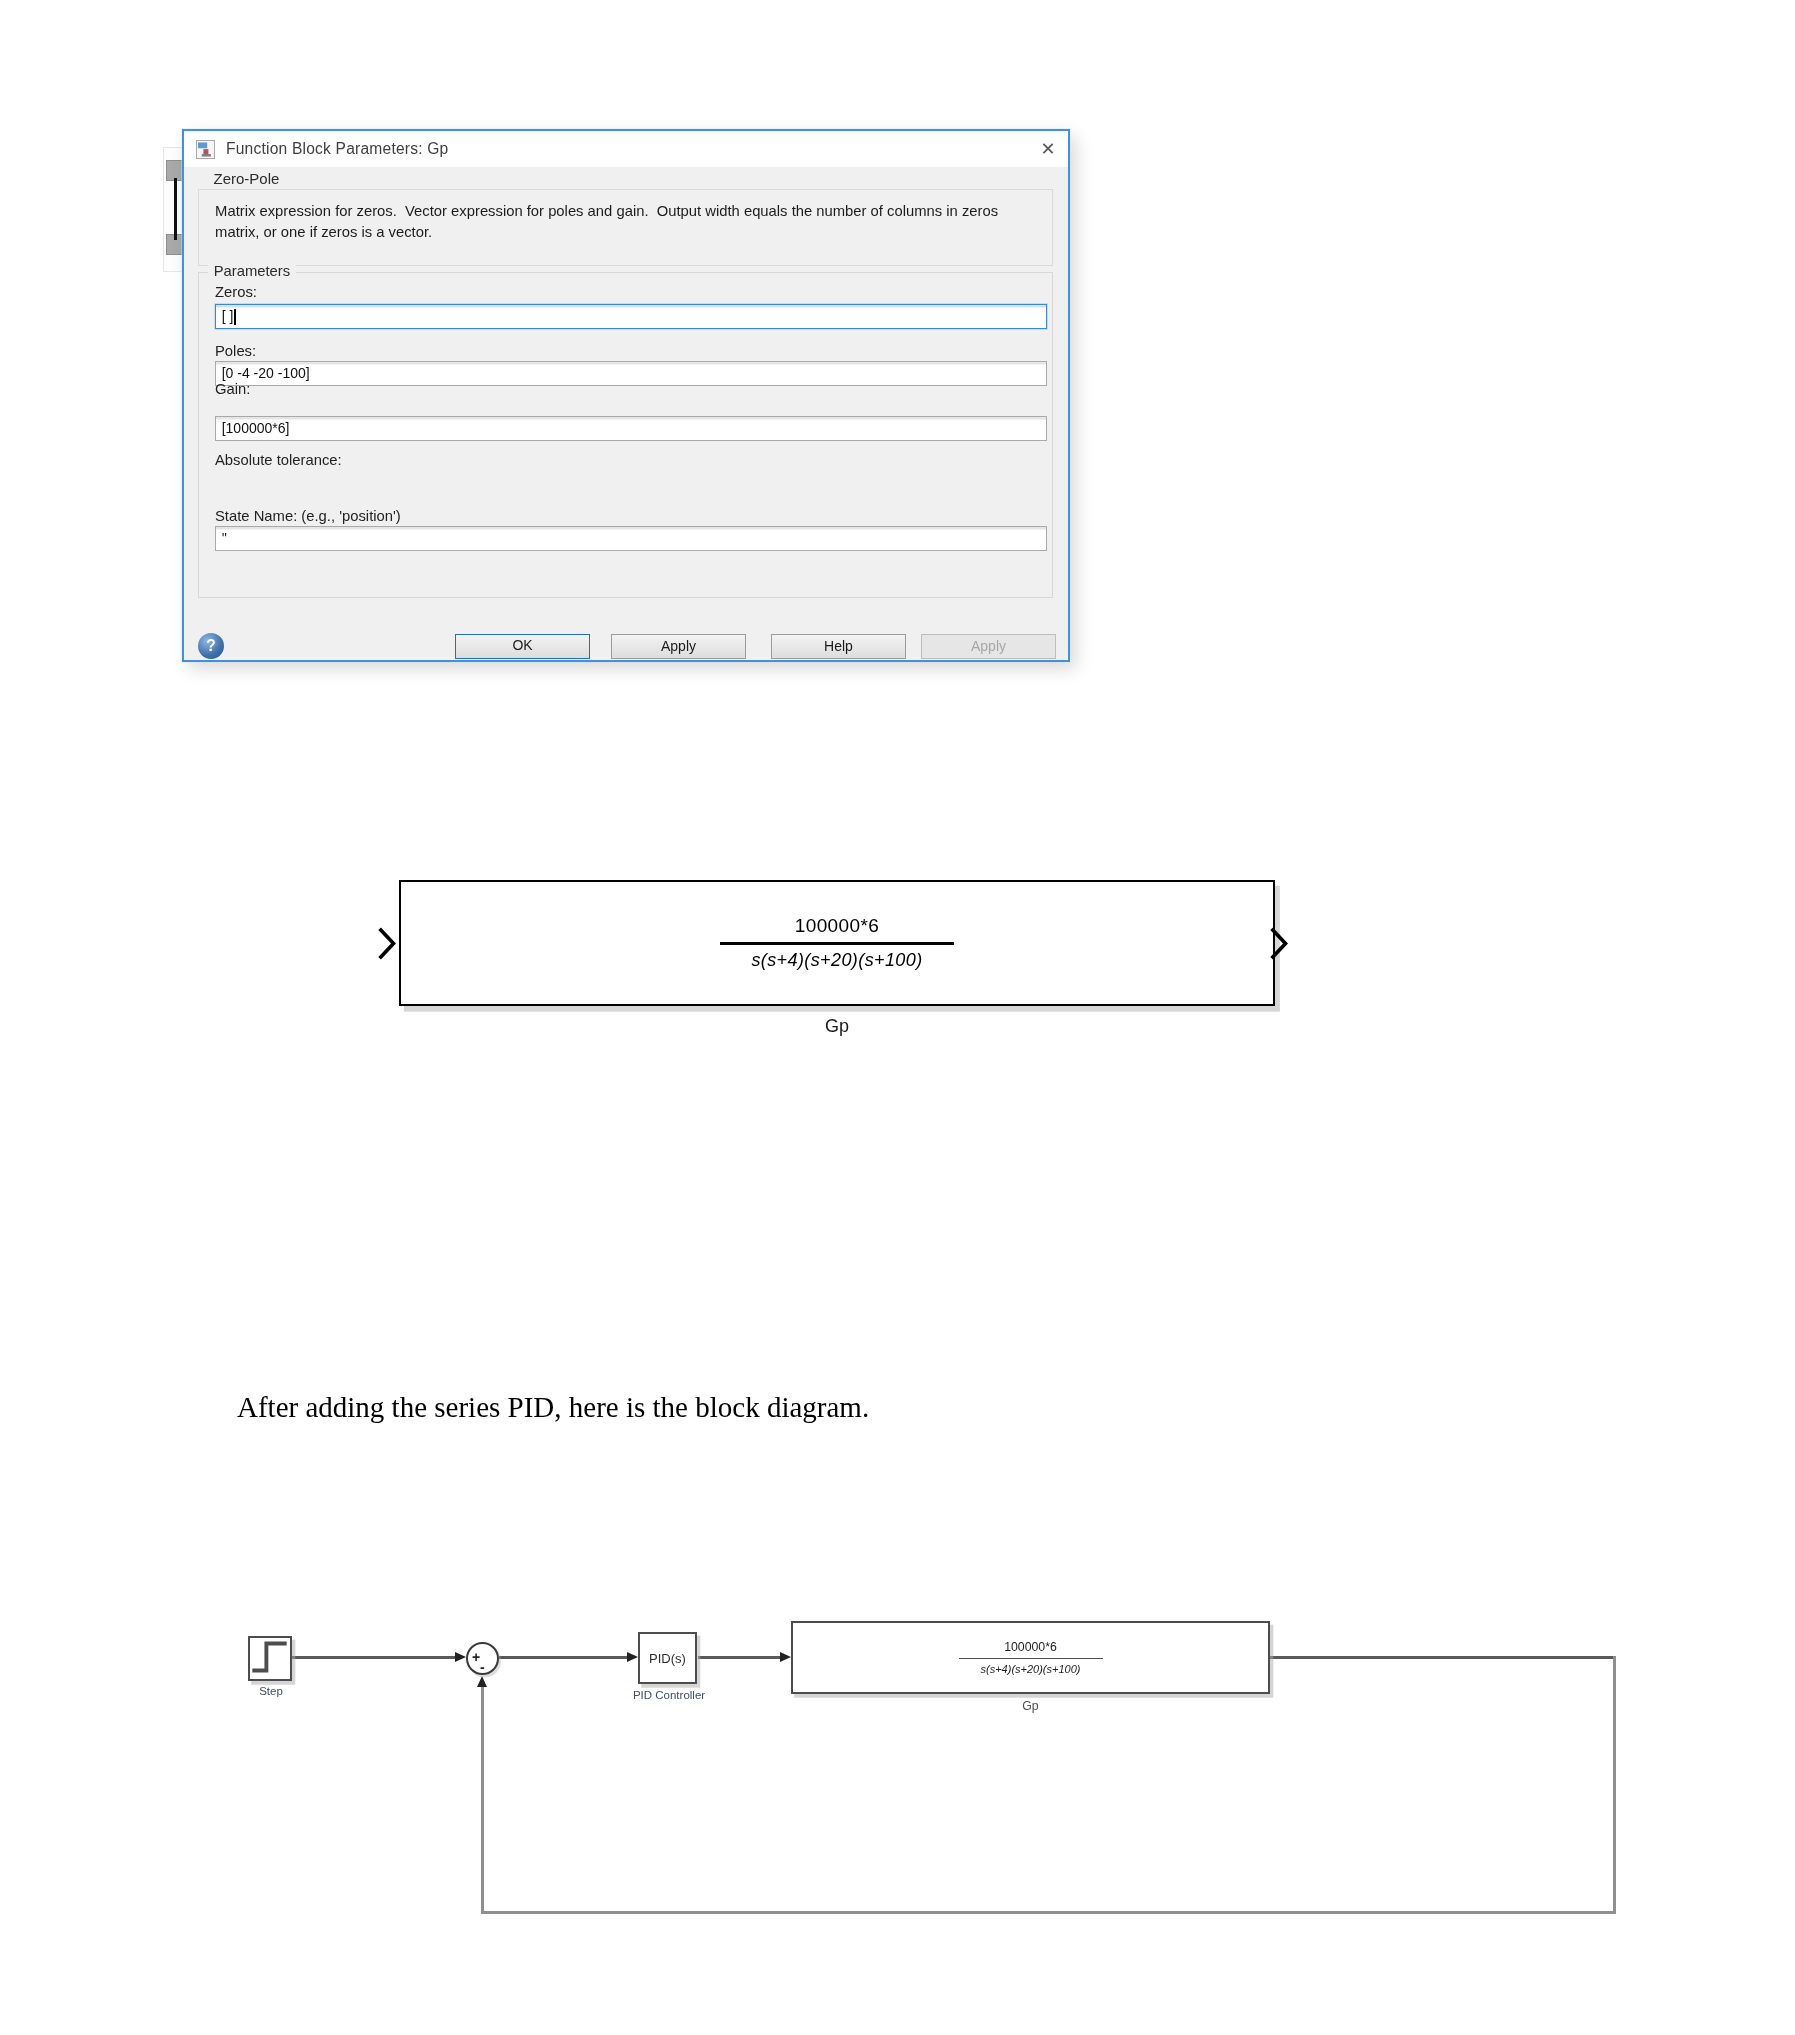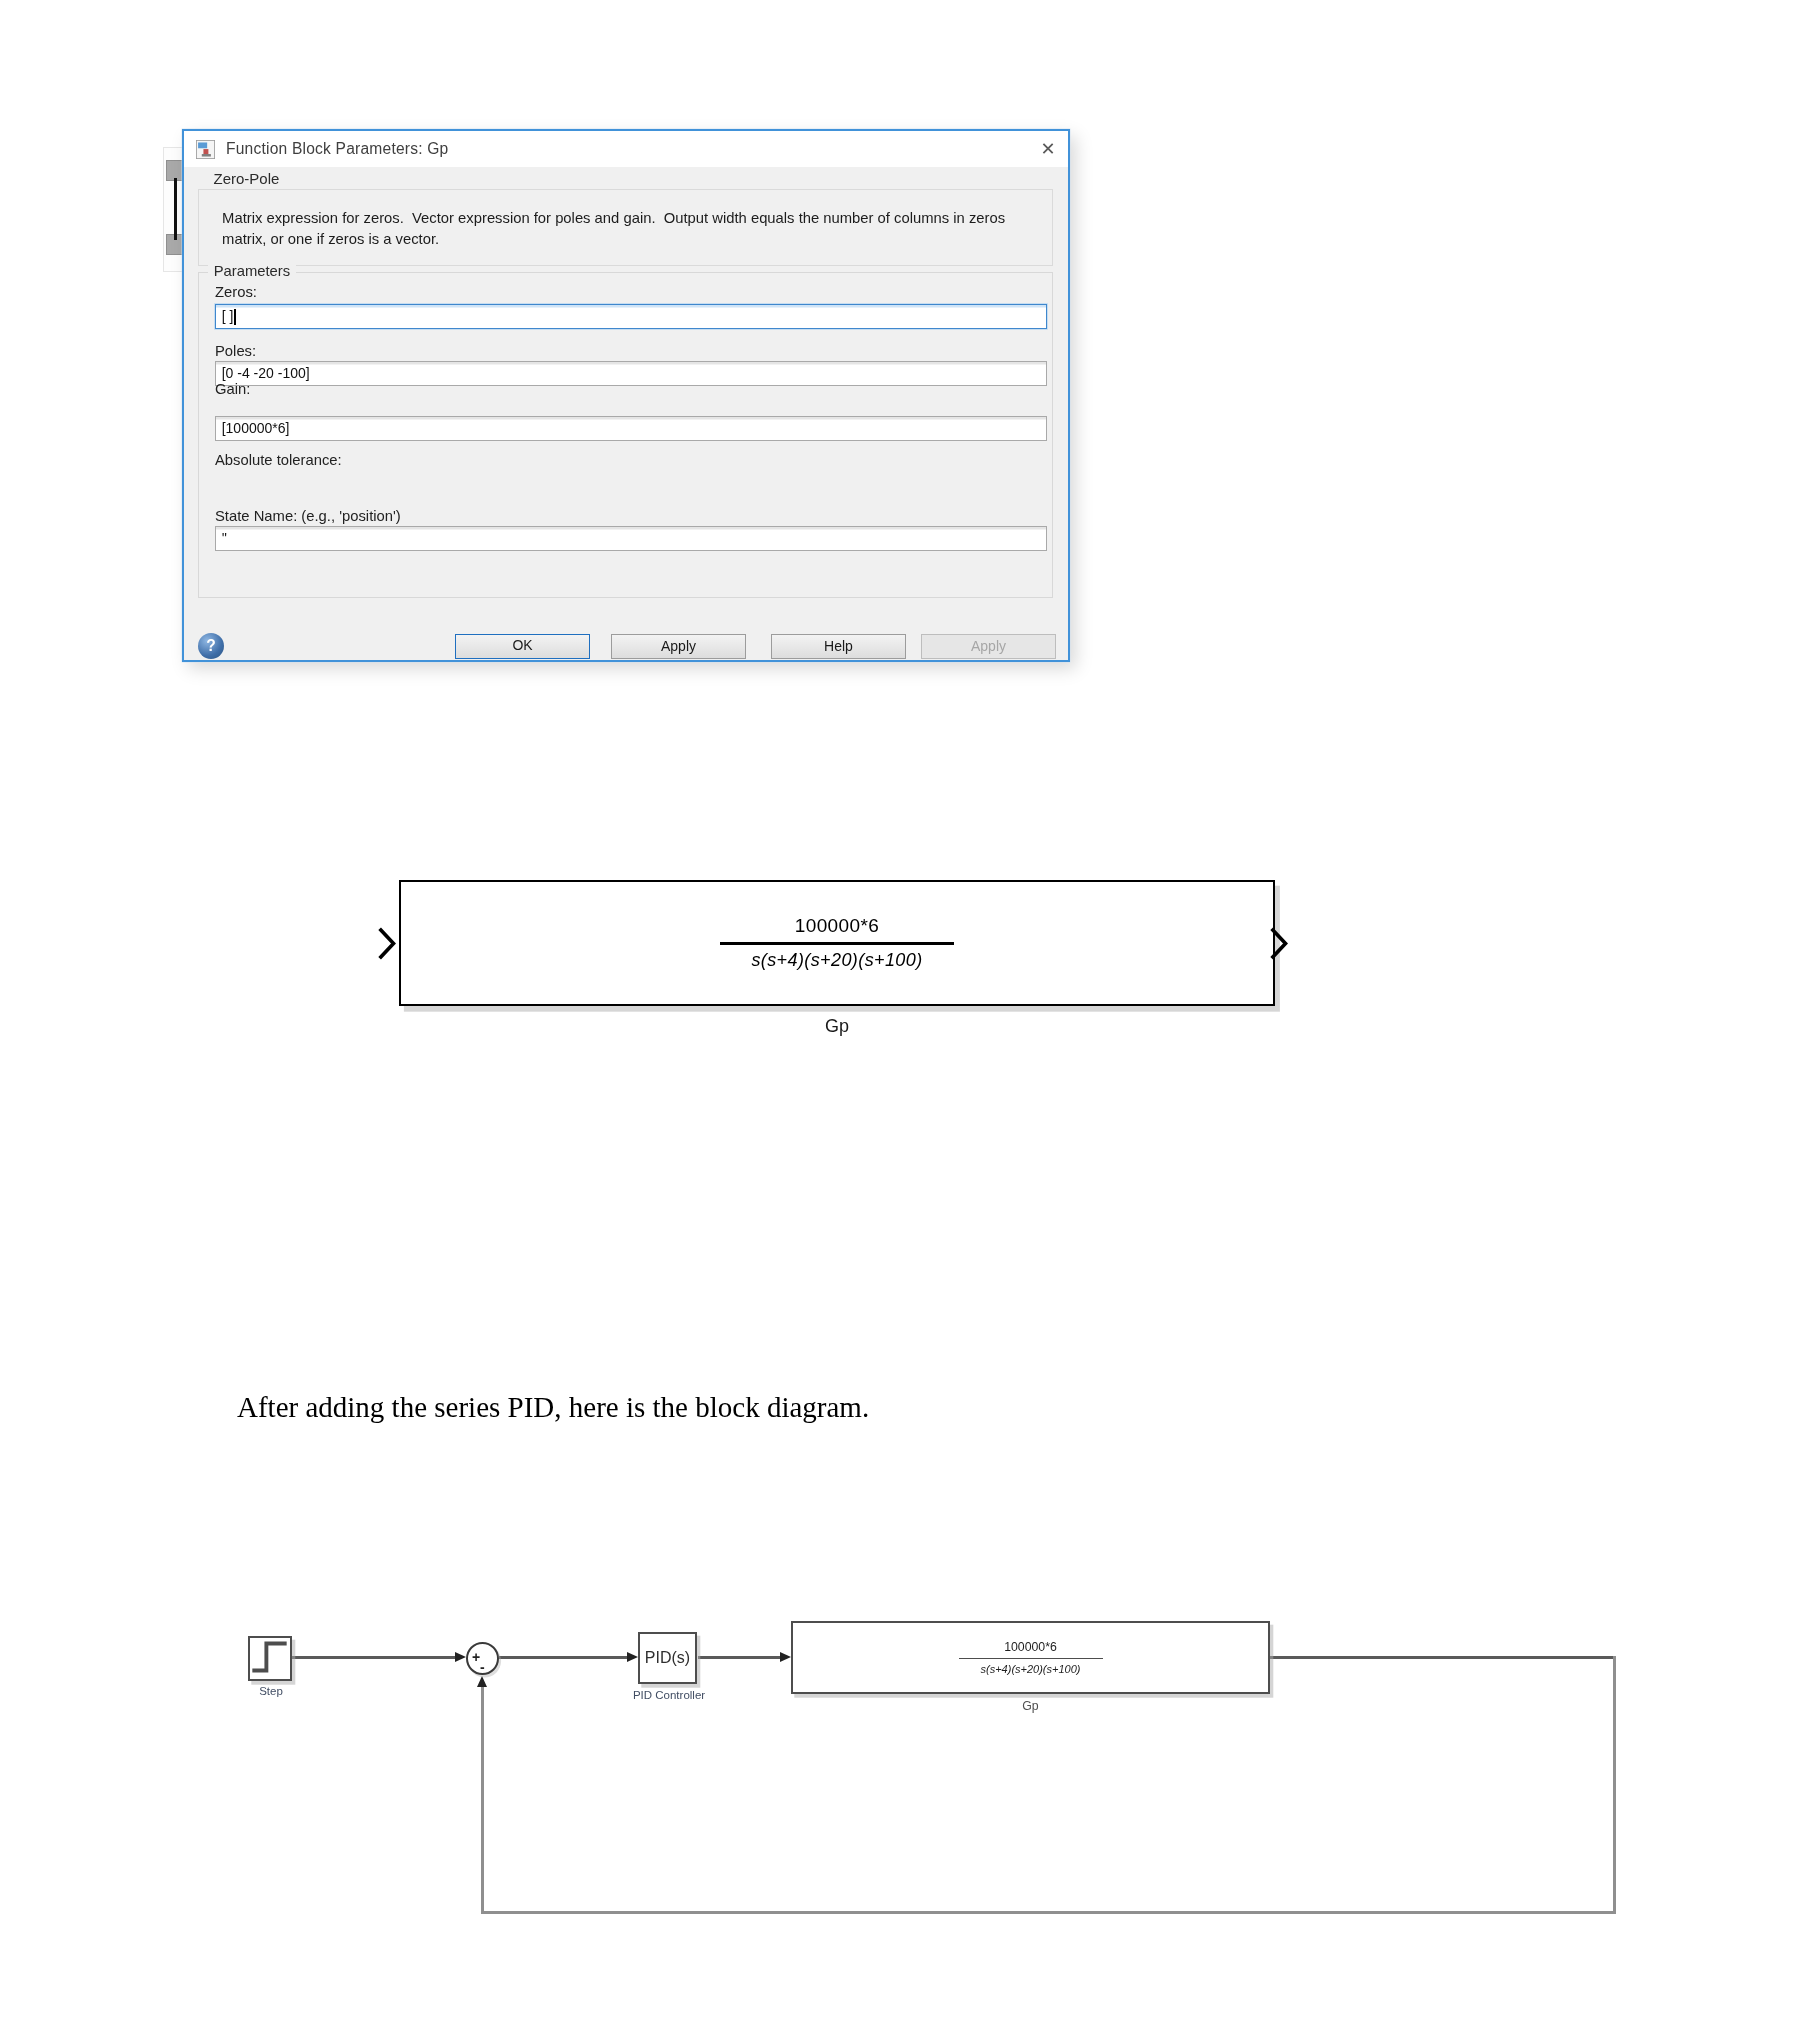--- a/index.html
+++ b/index.html
@@ -21,21 +21,21 @@
           box-shadow:0 0 0 0.4px #cfe2f3, 5.7px 7.4px 16.4px rgba(0,0,0,0.15);}
   .titlebar{position:absolute;left:0;top:0;right:0;height:36px;background:#ffffff;
             display:flex;align-items:center;padding:0 12.3px;box-sizing:border-box;}
   .title-icon{width:19px;height:19px;flex:0 0 auto;}
   .title-text{font-size:15.6px;color:#3f3f3f;margin-left:10.7px;letter-spacing:0.2px;}
   .close-btn{margin-left:auto;font-size:18px;color:#5a5a5a;line-height:18px;}
 
   .section-label{position:absolute;left:29.5px;top:39px;font-size:15px;color:#2b2b2b;}
   .desc-box{position:absolute;left:14.4px;top:58px;width:855px;height:77px;box-sizing:border-box;
             border:0.8px solid #dadada;background:#f0f0f0;}
-  .desc-text{margin:12px;padding:5.7px 10.7px;font-size:14.8px;line-height:1.42;color:#1c1c1c;
+  .desc-text{margin:5px;padding:5.7px 10.7px;font-size:14.8px;line-height:1.42;color:#1c1c1c;
              white-space:pre-wrap;}
 
   .params-box{position:absolute;left:14.4px;top:141px;width:855px;height:326px;box-sizing:border-box;
               border:0.8px solid #d8d8d8;}
   .params-label{position:absolute;left:24px;top:132px;font-size:14.8px;color:#2b2b2b;
                 background:#f0f0f0;padding:0 5.7px;}
 
   .fld-label{position:absolute;left:31px;font-size:14.8px;color:#222;}
   .fld{position:absolute;left:31px;width:832px;height:25.4px;box-sizing:border-box;background:#fff;
        border:0.8px solid #a9a9a9;box-shadow:inset 0 2.5px 0 rgba(0,0,0,0.10);
@@ -83,21 +83,21 @@
        box-shadow:3.3px 3.7px 0 rgba(172,172,172,0.5);}
   .blk-step{left:248px;top:1636px;width:44px;height:45px;border-width:2.5px;}
   .blk-label{position:absolute;text-align:center;color:#414d63;}
 
   .blk-sum{left:466px;top:1642px;width:33px;height:33px;border-radius:50%;
            border:2.1px solid #3a3a3a;box-shadow:2.1px 2.5px 0 rgba(172,172,172,0.4);}
   .sum-sign{position:absolute;font-size:14px;color:#222;font-weight:bold;}
 
   .blk-pid{left:638px;top:1632px;width:59px;height:52px;}
   .pid-inner{width:100%;height:100%;display:flex;align-items:center;justify-content:center;
-             font-size:16px;color:#2f2f2f;border-radius:11px;}
+             font-size:13px;color:#2f2f2f;border-radius:11px;}
 
   .blk-plant{left:791px;top:1621px;width:479px;height:73px;display:flex;flex-direction:column;
              justify-content:center;align-items:center;}
   .plant-num{font-size:12.3px;color:#1f1f1f;}
   .plant-bar{width:144px;height:1.6px;background:#4d4d4d;margin:3.7px 0;}
   .plant-den{font-size:11px;color:#1f1f1f;font-style:italic;}
 </style>
 </head>
 <body>
 

